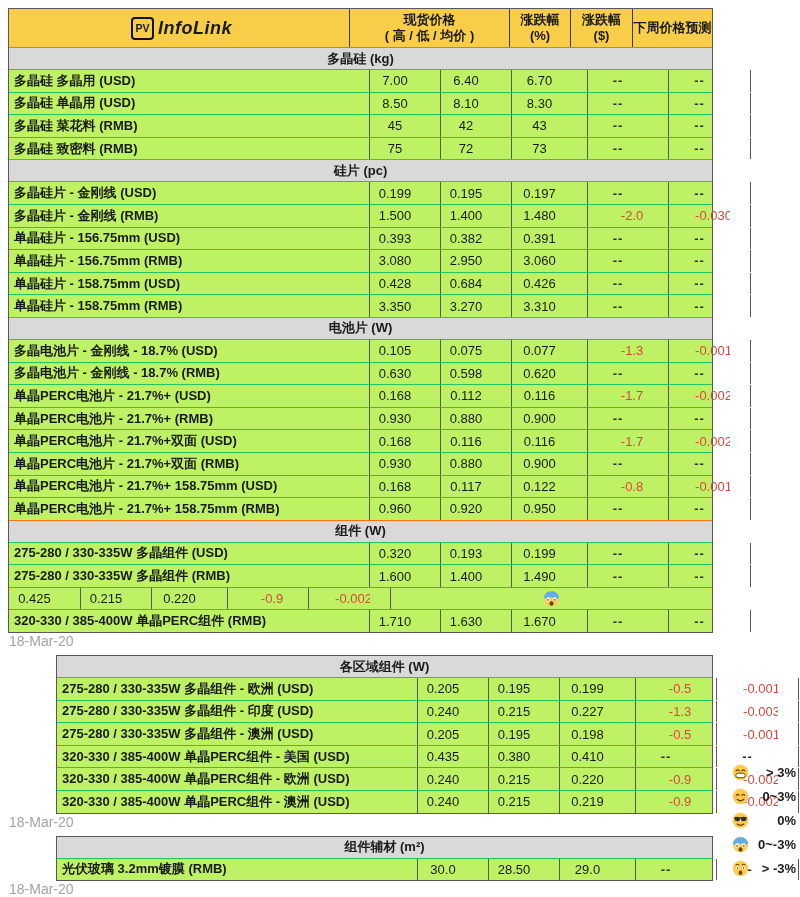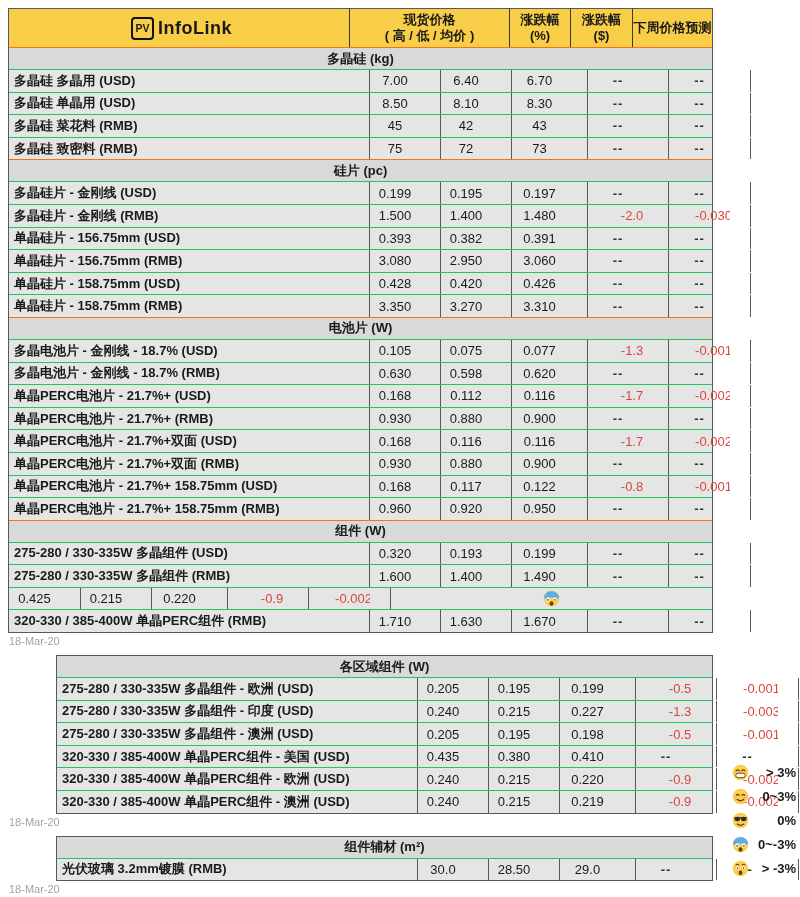--- a/index.html
+++ b/index.html
@@ -1,20 +1,20 @@
 <!DOCTYPE html>
 <html><head>
 <meta charset="utf-8">
 <style>
   html,body{margin:0;padding:0;background:#fff;width:800px;height:897px;overflow:hidden;
     font-family:"Liberation Sans","DejaVu Sans",sans-serif;color:#1a1a1a;}
   .wrap{position:absolute;left:8px;top:8px;width:705px;}
-  .tbl{border:1px solid #585858;background:#e5e5e5;box-sizing:border-box;}
+  .tbl{border:1px solid #585858;background:#bef264;box-sizing:border-box;}
   .tbl + .date{margin:2px 0 0 1px;}
-  .date{font-size:11px;color:#a3a3a3;height:13px;line-height:13px;margin-bottom:2px;}
+  .date{font-size:14px;color:#a3a3a3;height:13px;line-height:13px;margin-bottom:2px;}
   .tbl.gap{margin-top:7px;margin-left:48px;}
   .hrow{display:flex;height:38px;background:var(--yellow,#f8cd47);}
   .srow{display:flex;align-items:center;justify-content:center;height:21px;border-top:1px solid #f97316;
     background:var(--gray,#d9d9d9);font-weight:bold;font-size:13px;}
   .tbl > .srow:first-child{border-top:none;}
   .row{display:flex;height:21.6px;border-top:1px solid #22c55e;gap:20px;}
   .cell{display:flex;align-items:center;justify-content:center;box-sizing:border-box;border-left:1px solid #585858;
     font-size:13px;overflow:hidden;white-space:nowrap;}
   .cell:first-child{border-left:none;}
   .c-name{flex:0 0 340px;justify-content:flex-start;padding-left:5px;font-weight:bold;}
@@ -26,21 +26,21 @@
   .c-price{flex:0 0 160px;}
   .num{font-weight:normal;}
   .dash{font-weight:bold;color:#333;letter-spacing:1px;}
   .neg{color:var(--red,#d9473c);padding-left:28px;}
   .hcell{display:flex;flex-direction:column;align-items:center;justify-content:center;
     font-weight:bold;font-size:13px;line-height:16px;border-left:1px solid #3a3a3a;box-sizing:border-box;}
   .hcell:first-child{border-left:none;}
   .logo{display:flex;flex-direction:row;align-items:center;gap:4px;}
   .pvbox{display:inline-flex;align-items:center;justify-content:center;width:19px;height:19px;
     border:2.5px solid #111;border-radius:4px;font-size:10.5px;font-weight:bold;letter-spacing:0;}
-  .brand{font-size:18px;font-weight:bold;letter-spacing:.5px;}
+  .brand{font-size:18px;font-weight:bold;letter-spacing:.5px;font-style:italic;}
   .legend{position:absolute;left:732px;top:760px;width:64px;}
   .litem{display:flex;align-items:center;height:24.2px;gap:4px;}
   .litem .llabel{flex:1;text-align:right;font-weight:bold;font-size:13px;}
   .emoji{display:inline-flex;align-items:center;justify-content:center;line-height:0;}
 </style>
 </head>
 <body style="--yellow: #f8cd47; --gray: #d9d9d9; --red: #d9473c;">
 
 <div class="wrap" id="tables">
     <div class="tbl">
@@ -227,21 +227,21 @@
     <ellipse cx="25.2" cy="20" rx="3.6" ry="4.6" fill="#fff"></ellipse>
               <circle cx="25.2" cy="21" r="1.7" fill="#292F33"></circle>
     <ellipse cx="18" cy="28.6" rx="4.3" ry="4.6" fill="#664500"></ellipse>
             </svg>
           </span>
         </div>
       </div>
       <div class="row">
         <div class="cell c-name">单晶硅片 - 158.75mm (USD)</div>
         <div class="cell num c-h">0.428</div>
-        <div class="cell num c-l">0.420</div>
+        <div class="cell num c-l">0.684</div>
         <div class="cell num c-a">0.426</div>
         <div class="cell num c-p dash">--</div>
         <div class="cell num c-d dash">--</div>
         <div class="cell c-f">
           <span class="emoji">
             <svg width="17" height="17" viewBox="0 0 36 36">
               <circle cx="18" cy="18" r="16.5" fill="#FFCC4D"></circle>
     <path d="M2 15 A16.5 16.5 0 0 1 34 15 L31 19 Q18 11.5 5 19 Z" fill="#5DADEC"></path>
     <ellipse cx="10.8" cy="20" rx="3.6" ry="4.6" fill="#fff"></ellipse>
               <circle cx="10.8" cy="21" r="1.7" fill="#292F33"></circle>

